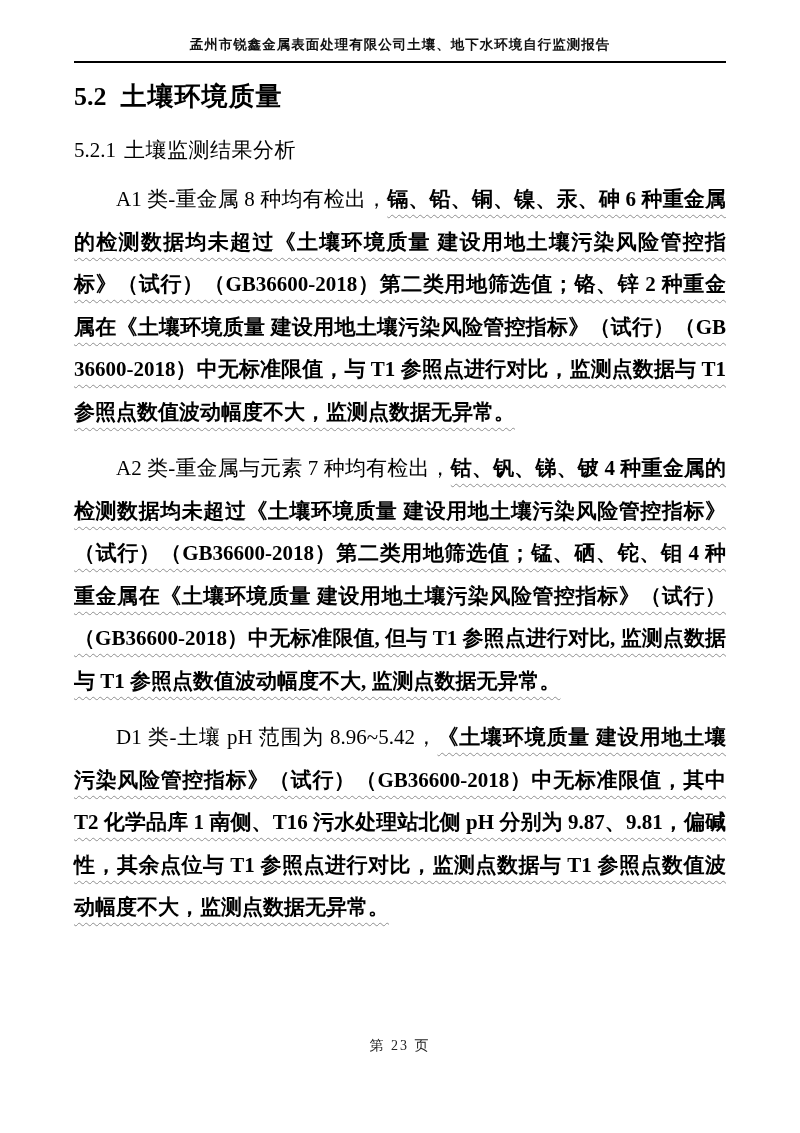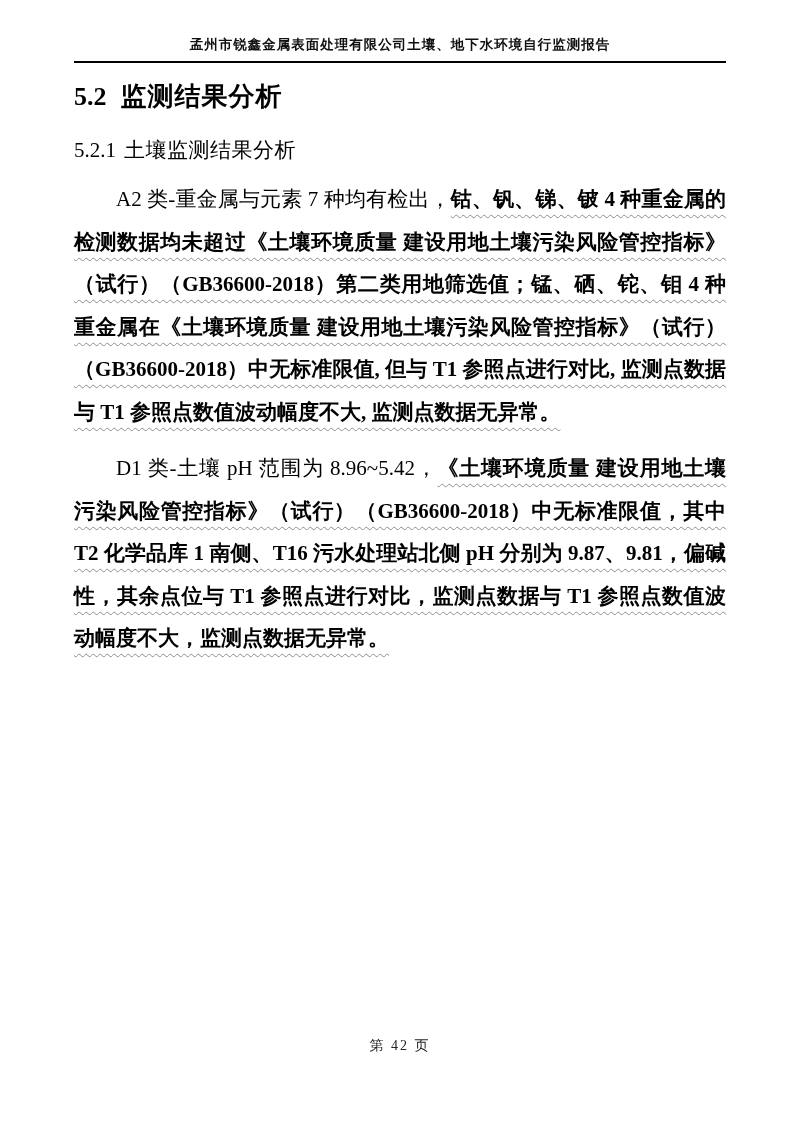--- a/index.html
+++ b/index.html
@@ -85,35 +85,38 @@
 </style>
 </head>
 <body>
 
 <div class="page">
 
   <div class="doc-header">孟州市锐鑫金属表面处理有限公司土壤、地下水环境自行监测报告</div>
   <hr class="header-rule">
 
   <h1 class="sec">
-    <span class="num">5.2</span><span>监测结果分析</span>
+    <span class="num">5.2</span><span>土壤环境质量</span>
   </h1>
 
   <h2 class="subsec">
     <span class="num">5.2.1</span><span>土壤监测结果分析</span>
   </h2>
 
   <div class="body-text">
 
+    <p class="para">
+      <span class="run-normal">A1 类-重金属 8 种均有检出，</span><span class="run-bold-wavy">镉、铅、铜、镍、汞、砷 6 种重金属的检测数据均未超过《土壤环境质量 建设用地土壤污染风险管控指标》（试行）（GB36600-2018）第二类用地筛选值；铬、锌 2 种重金属在《土壤环境质量 建设用地土壤污染风险管控指标》（试行）（GB36600-2018）中无标准限值，与 T1 参照点进行对比，监测点数据与 T1 参照点数值波动幅度不大，监测点数据无异常。</span>
+    </p>
 
     <p class="para">
       <span class="run-normal">A2 类-重金属与元素 7 种均有检出，</span><span class="run-bold-wavy">钴、钒、锑、铍 4 种重金属的检测数据均未超过《土壤环境质量 建设用地土壤污染风险管控指标》（试行）（GB36600-2018）第二类用地筛选值；锰、硒、铊、钼 4 种重金属在《土壤环境质量 建设用地土壤污染风险管控指标》（试行）（GB36600-2018）中无标准限值, 但与 T1 参照点进行对比, 监测点数据与 T1 参照点数值波动幅度不大, 监测点数据无异常。</span>
     </p>
 
     <p class="para">
       <span class="run-normal">D1 类-土壤 pH 范围为 8.96~5.42，</span><span class="run-bold-wavy">《土壤环境质量 建设用地土壤污染风险管控指标》（试行）（GB36600-2018）中无标准限值，其中 T2 化学品库 1 南侧、T16 污水处理站北侧 pH 分别为 9.87、9.81，偏碱性，其余点位与 T1 参照点进行对比，监测点数据与 T1 参照点数值波动幅度不大，监测点数据无异常。</span>
     </p>
 
   </div>
 
-  <div class="doc-footer">第 42 页</div>
+  <div class="doc-footer">第 23 页</div>
 
 </div>
 
 </body></html>

